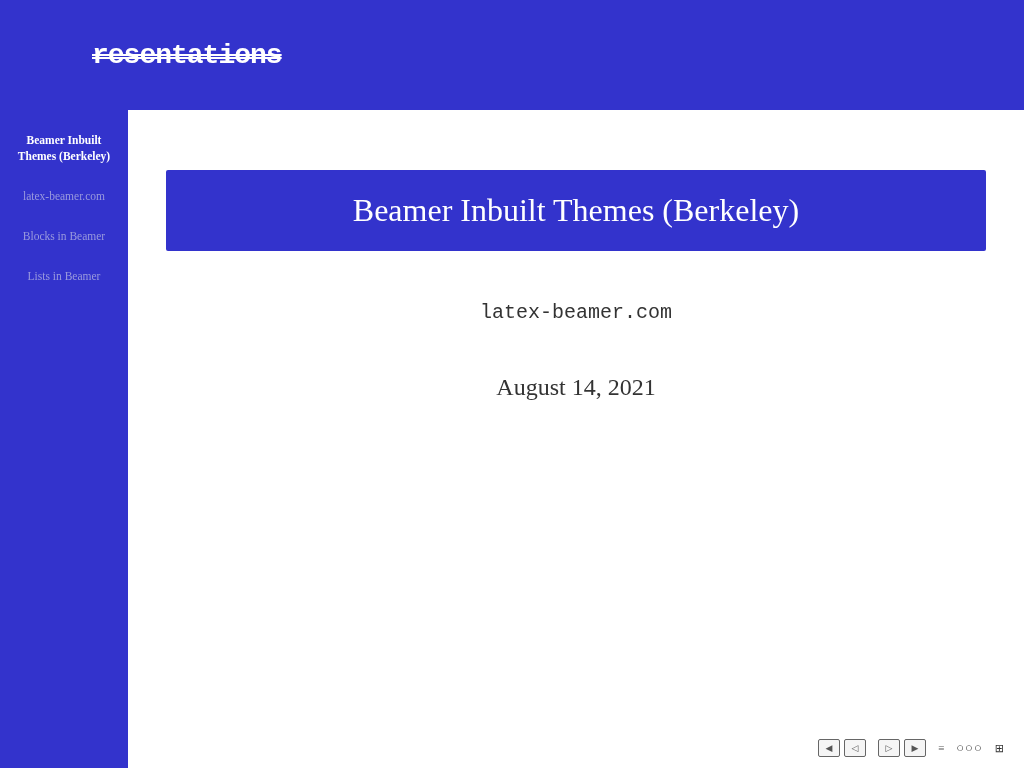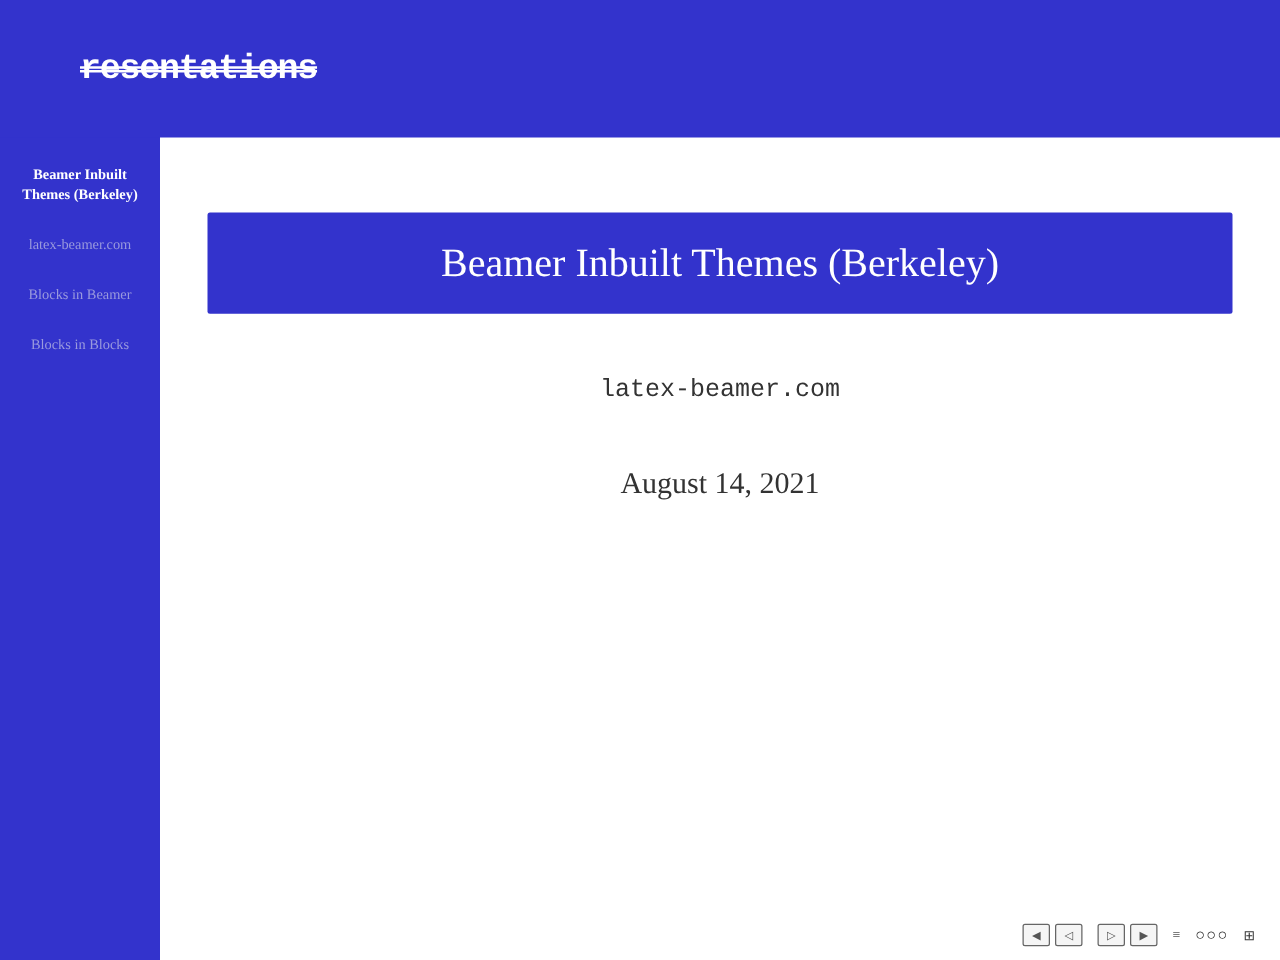--- a/index.html
+++ b/index.html
@@ -21,21 +21,21 @@
     .top-header {
       position: absolute;
       top: 0;
       left: 0;
       width: 1024px;
       height: 110px;
       background: #3333cc;
       z-index: 10;
       display: flex;
       align-items: center;
-      padding-left: 64px;
+      padding-left: 92px;
     }
 
     .top-header-title {
       color: #ffffff;
       font-size: 28px;
       font-family: 'Courier New', monospace;
       font-weight: bold;
       letter-spacing: -1px;
       
       text-decoration: line-through;
@@ -197,21 +197,21 @@
   <div class="sidebar-item active">
     <span>Beamer Inbuilt Themes (Berkeley)</span>
   </div>
   <div class="sidebar-item inactive">
     <span>latex-beamer.com</span>
   </div>
   <div class="sidebar-item inactive">
     <span>Blocks in Beamer</span>
   </div>
   <div class="sidebar-item inactive">
-    <span>Blocks in Blocks</span>
+    <span>Lists in Beamer</span>
   </div>
 </div>
 
 <div class="main-content">
   <div class="title-box">Beamer Inbuilt Themes (Berkeley)</div>
   <div class="subtitle-text">latex-beamer.com</div>
   <div class="date-text">August 14, 2021</div>
 </div>
 
 <div class="bottom-nav">

